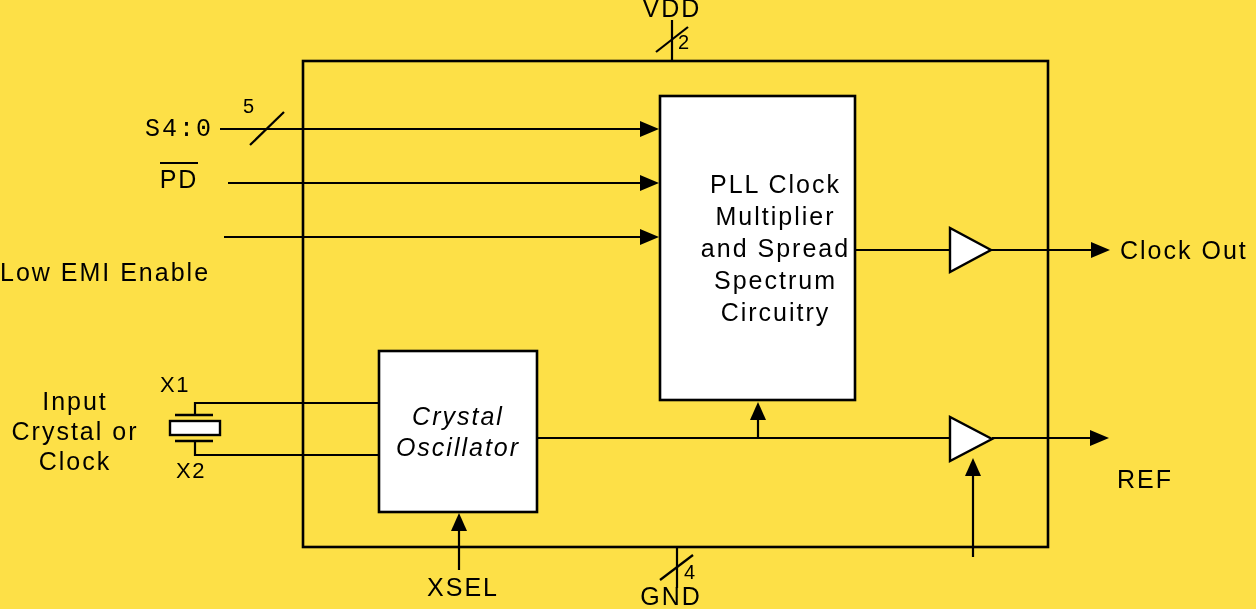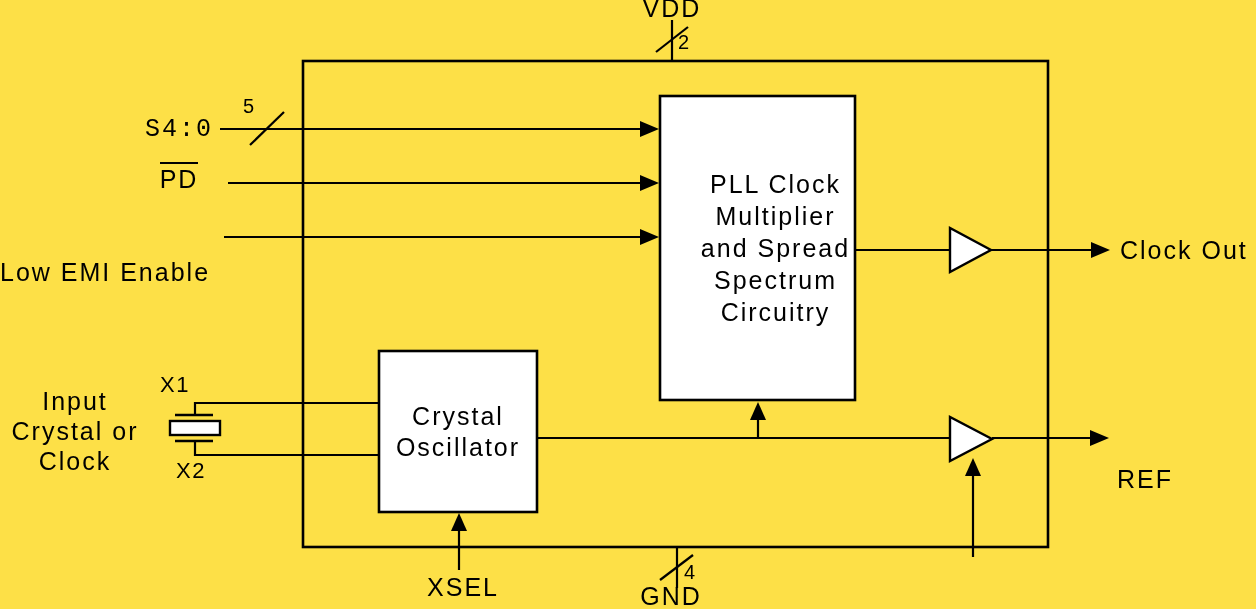--- a/index.html
+++ b/index.html
@@ -38,21 +38,21 @@
     display: flex;
     align-items: center;
     justify-content: center;
     text-align: center;
     font-size: 25px;
     letter-spacing: 2px;
     white-space: pre-line;
     color: #000000;
   }
   .pll-text     { left: 660px; top: 96px;  width: 231px; height: 304px; line-height: 32px; }
-  .xtal-text    { left: 379px; top: 351px; width: 158px; height: 161px; line-height: 31px; }
+  .xtal-text    { left: 379px; top: 351px; width: 158px; height: 161px; line-height: 31px; font-style: italic; }
   .overline {
     display: inline-block;
     border-top: 2.5px solid #000000;
     padding-top: 2px;
     line-height: 1.05;
   }
   
   .vdd-label        { left: 627px; top: -6px;  width: 90px; }
   .bus2-label       { left: 678px; top: 31px; }
   .s40-label        { left: 140px; top: 115px; width: 73px; font-family: Liberation Mono, monospace; }

